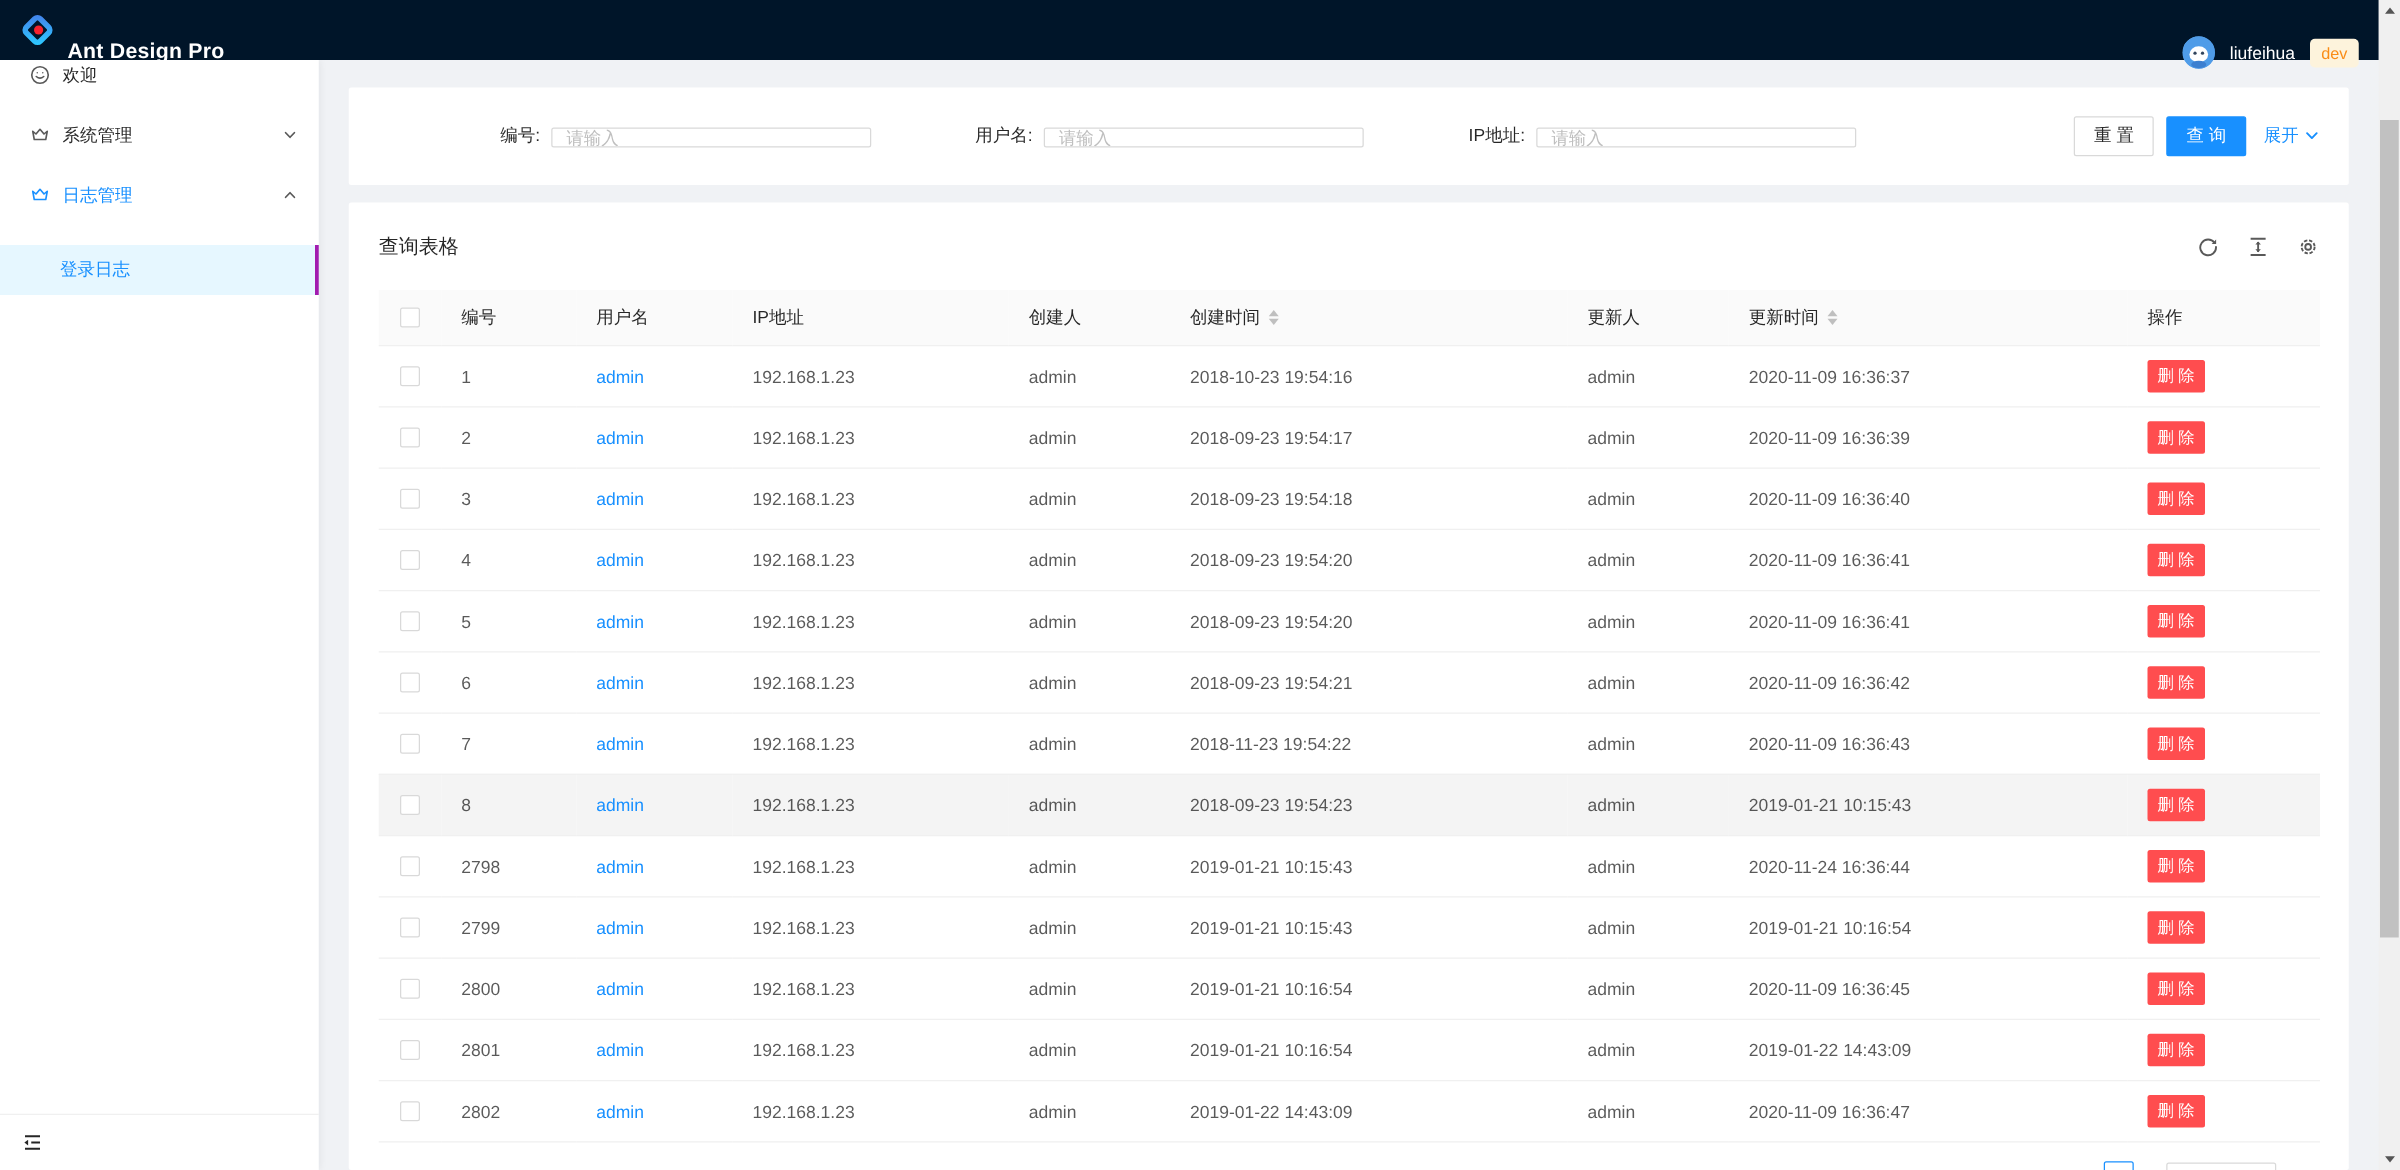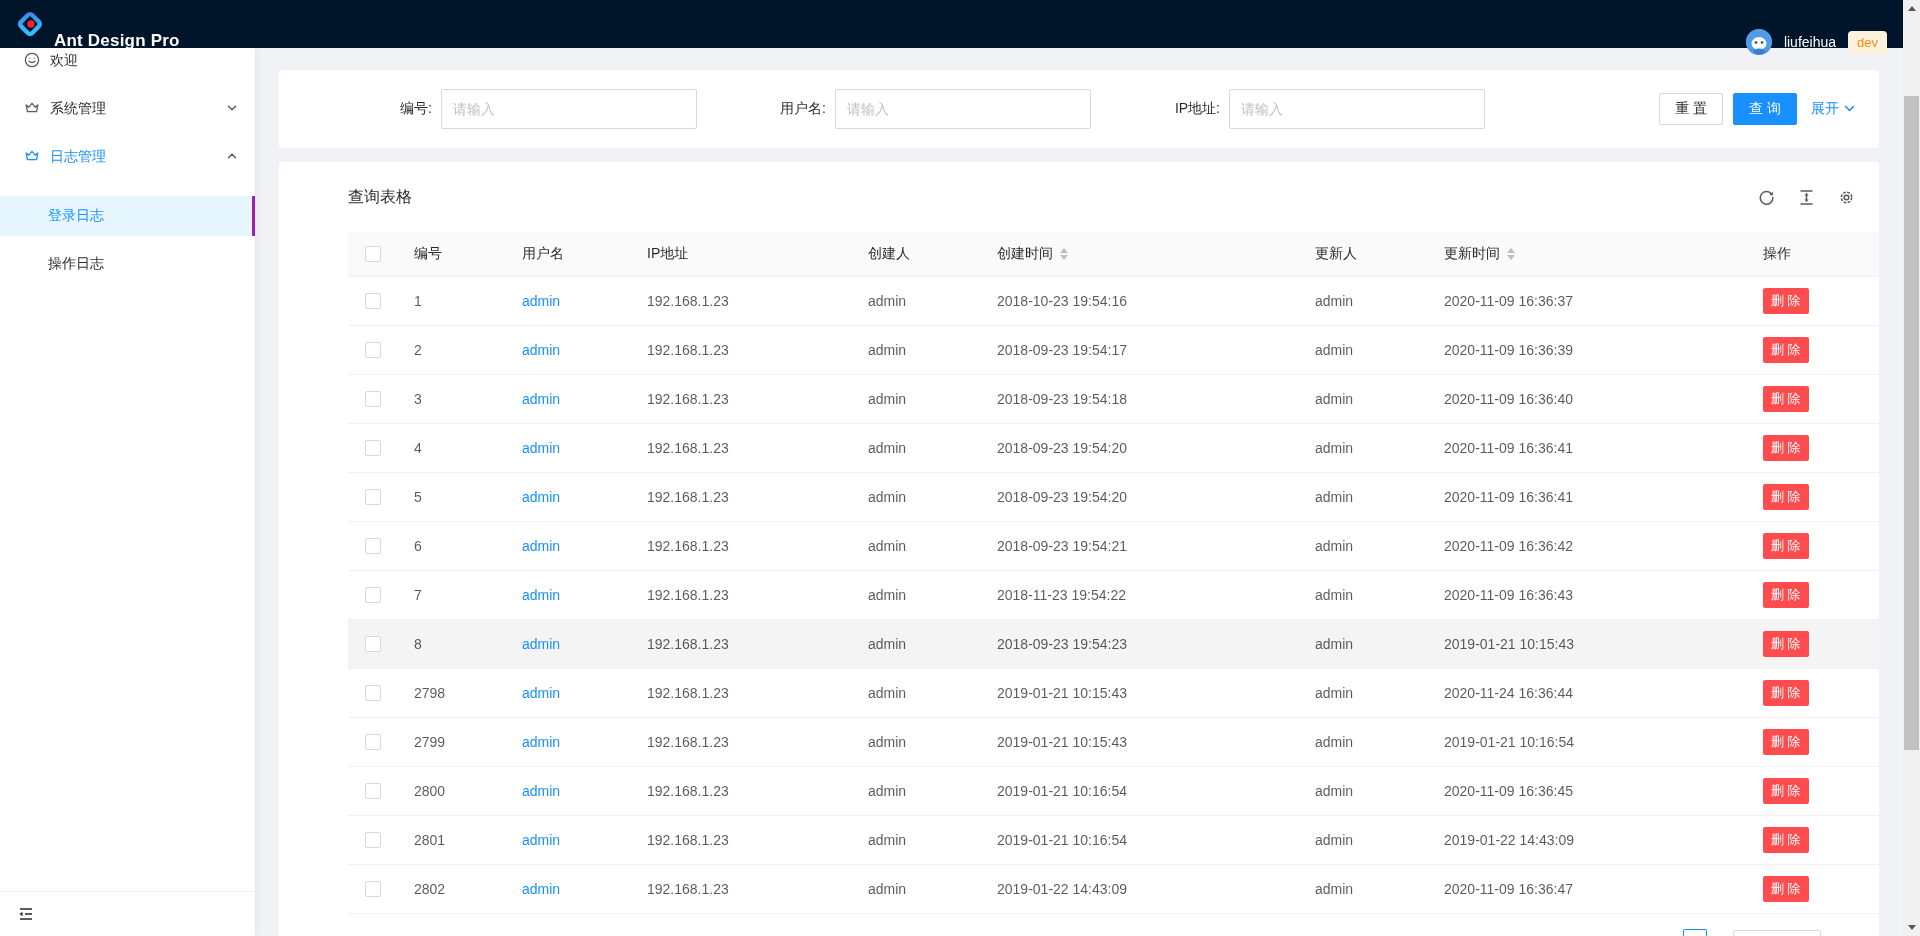--- a/index.html
+++ b/index.html
@@ -49,39 +49,39 @@
   }
   .sidebar-footer {
     position:absolute; left:0; right:0; bottom:0; height:45px;
     border-top:1px solid #f0f0f0; display:flex; align-items:center; padding-left:17px;
   }
 
   
   .main { position:absolute; top:48px; left:255px; right:17px; bottom:0; background:#f0f2f5; overflow:hidden; }
   .card { position:absolute; background:#fff; border-radius:2px; }
   .search-card { left:24px; top:22px; width:1600px; height:78px; display:flex; align-items:center; padding:0 24px; }
-  .field { display:flex; align-items:center; width:394px; }
+  .field { display:flex; align-items:flex-end; width:394px; }
   .field .f-label { flex:1; text-align:right; padding-right:9px; color:rgba(0,0,0,0.85); }
   .field input {
-    width:256px; height:40px; border:1px solid #d9d9d9; border-radius:2px;
+    width:256px; height:16px; border:1px solid #d9d9d9; border-radius:2px;
     padding:4px 11px; font-size:14px; color:rgba(0,0,0,0.65); outline:none;
     font-family:inherit;
   }
   .field input::placeholder { color:#bfbfbf; }
   .form-actions { margin-left:auto; display:flex; align-items:center; }
   .btn {
     height:32px; border-radius:2px; font-size:14px; padding:0 15px; cursor:pointer;
     font-family:inherit; display:inline-flex; align-items:center; justify-content:center;
   }
   .btn-default { background:#fff; border:1px solid #d9d9d9; color:rgba(0,0,0,0.85); }
   .btn-primary { background:#1890ff; border:1px solid #1890ff; color:#fff; margin-left:10px; }
   .expand-link { color:#1890ff; margin-left:14px; display:inline-flex; align-items:center; gap:5px; cursor:pointer; }
 
   
-  .table-card { left:24px; top:114px; width:1600px; height:774px; overflow:hidden;padding-left:45px; }
+  .table-card { left:24px; top:114px; width:1600px; height:774px; overflow:hidden; }
   .table-title-bar { height:70px; display:flex; align-items:center; padding:0 24px; }
   .table-title { font-size:16px; font-weight:500; color:rgba(0,0,0,0.85); }
   .table-toolbar { margin-left:auto; display:flex; align-items:center; gap:23px; }
   .tool-icon { width:17px; height:17px; cursor:pointer; color:rgba(0,0,0,0.75); }
 
   table { border-collapse:collapse; table-layout:fixed; width:1553px; margin:0 24px; }
   thead th {
     background:#fafafa; height:44px; font-weight:500; color:rgba(0,0,0,0.85);
     text-align:left; padding:0 16px; font-size:14px; border-bottom:1px solid #f0f0f0;
   }
@@ -194,23 +194,20 @@
       <span>日志管理</span>
       <span class="chev">
         <svg width="10" height="10" viewBox="0 0 10 10" fill="none" stroke="#595959" stroke-width="1.4">
           <path d="M1.5 6.8 L5 3.2 L8.5 6.8" stroke-linecap="round" stroke-linejoin="round"></path>
         </svg>
       </span>
     </div>
 
     <div class="sub-item selected">
       <span>登录日志</span>
-    </div>
-    <div class="sub-item">
-      <span>操作日志</span>
     </div>
   </nav>
 
   <div class="sidebar-footer">
     <span style="display:inline-block;width:18px;height:18px;">
       <svg width="18" height="18" viewBox="0 0 18 18" stroke="#262626" stroke-width="1.5" fill="none">
         <path d="M3 4 H15"></path>
           <path d="M8 9 H15"></path>
           <path d="M3 14 H15"></path>
         <path d="M5.5 6.7 L2.5 9 L5.5 11.3 Z" fill="#262626" stroke="none"></path>

